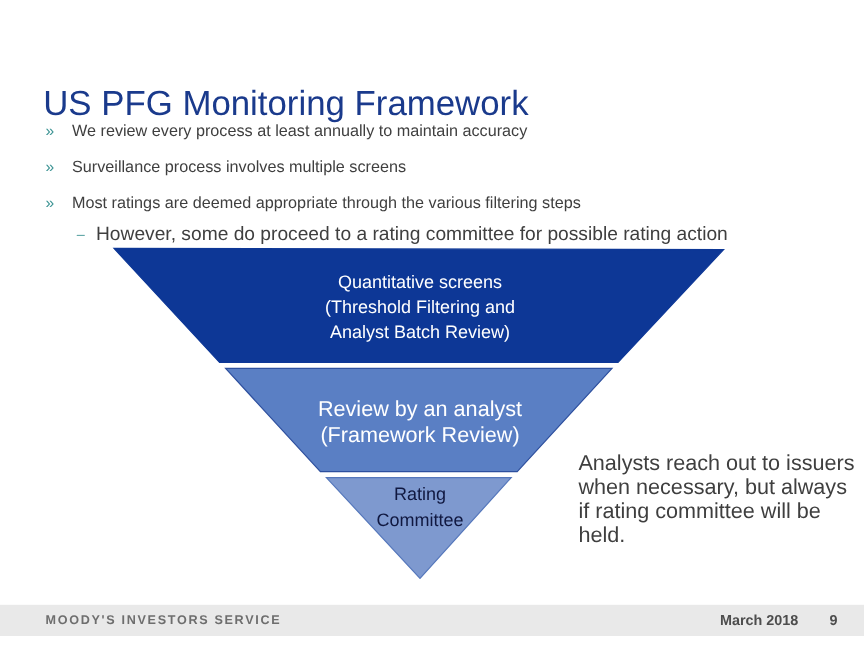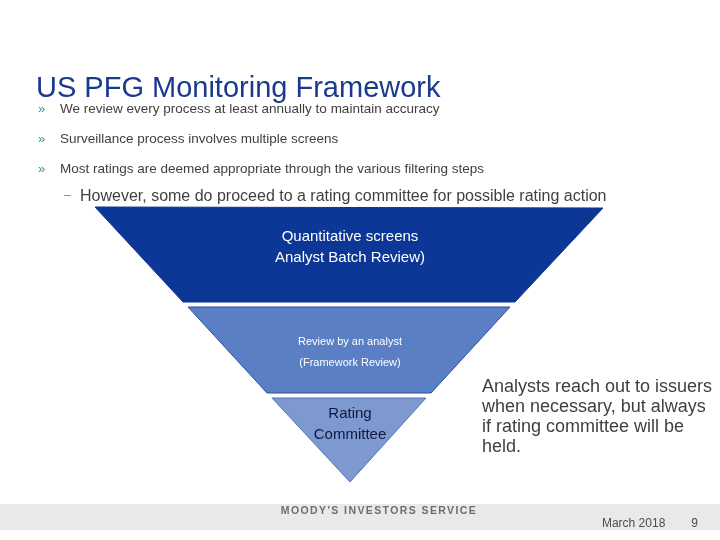--- a/index.html
+++ b/index.html
@@ -17,37 +17,37 @@
     color:#3d9494;font-size:13px;width:22px;flex:0 0 22px;line-height:17px;
   }
   .bullet .btext{color:#3f3f3f;font-size:13.5px;line-height:17px;}
   .sub-bullet{display:flex;align-items:flex-start;margin-left:26px;margin-top:-2px;}
   .sub-bullet .marker{color:#4a9a9a;font-size:12px;width:16px;flex:0 0 16px;line-height:15px;}
   .sub-bullet .btext{color:#3f3f3f;font-size:16px;line-height:15px;}
   .pyramid-svg{position:absolute;left:0;top:0;width:720px;height:540px;}
   .band-label{position:absolute;text-align:center;font-weight:normal;}
   .band-label div{white-space:nowrap;}
   .lvl1{left:200px;top:225px;width:300px;font-size:15px;line-height:21px;color:#ffffff;}
-  .lvl2{left:225px;top:331px;width:250px;font-size:11px;line-height:21px;color:#ffffff;}
+  .lvl2{left:225px;top:331px;width:250px;font-size:18px;line-height:21px;color:#ffffff;}
   .lvl3{left:275px;top:402px;width:150px;font-size:15px;line-height:21px;color:#101840;}
   .callout{
     position:absolute;left:450px;top:376px;width:232px;
     font-size:18px;line-height:20px;color:#3f3f3f;margin-left:32px;
   }
   .footer{
     position:absolute;left:0;top:504px;width:720px;height:26px;background:#e9e9e9;
     display:flex;align-items:center;
   }
   .brand{
     margin-left:38px;font-size:10.5px;font-weight:bold;letter-spacing:1.4px;
     color:#6e6e6e;
   }
   .footer-right{
     margin-left:auto;margin-right:22px;display:flex;align-items:center;gap:26px;
-    font-size:12px;font-weight:normal;color:#4d4d4d;
+    font-size:12px;font-weight:bold;color:#4d4d4d;
   }
 </style>
 </head>
 <body>
 
 <div class="slide">
 
   <h1 class="title" style="color: rgb(26, 58, 140);">US PFG Monitoring Framework</h1>
 
   <div class="bullets">
@@ -70,36 +70,37 @@
   </div>
 
   <svg class="pyramid-svg" viewBox="0 0 720 540" xmlns="http://www.w3.org/2000/svg">
     <polygon points="95,207 603,208 515,302 183,302" stroke-width="1" fill="#0d3796" stroke="#0d3796"></polygon>
     <polygon points="188,307 510,307 431,393 267,393" stroke-width="1" fill="#5a7fc4" stroke="#2d4f9e"></polygon>
     <polygon points="272,398 426,398 350,482" stroke-width="1" fill="#7e99cf" stroke="#5577bb"></polygon>
   </svg>
 
   <div class="band-label lvl1" style="color: rgb(255, 255, 255);">
     <div>Quantitative screens</div>
+    <div>(Threshold Filtering and</div>
     <div>Analyst Batch Review)</div>
   </div>
 
   <div class="band-label lvl2" style="color: rgb(255, 255, 255);">
     <div>Review by an analyst</div>
     <div>(Framework Review)</div>
   </div>
 
   <div class="band-label lvl3" style="color: rgb(16, 24, 64);">
     <div>Rating</div>
     <div>Committee</div>
   </div>
 
   <div class="callout">Analysts reach out to issuers when necessary, but always if rating committee will be held.</div>
 
-  <div class="footer" style="background: rgb(233, 233, 233); flex-direction: column;">
+  <div class="footer" style="background: rgb(233, 233, 233);">
     <span class="brand">MOODY'S INVESTORS SERVICE</span>
     <span class="footer-right">
       <span>March 2018</span>
       <span>9</span>
     </span>
   </div>
 
 </div>
 
 </body></html>

